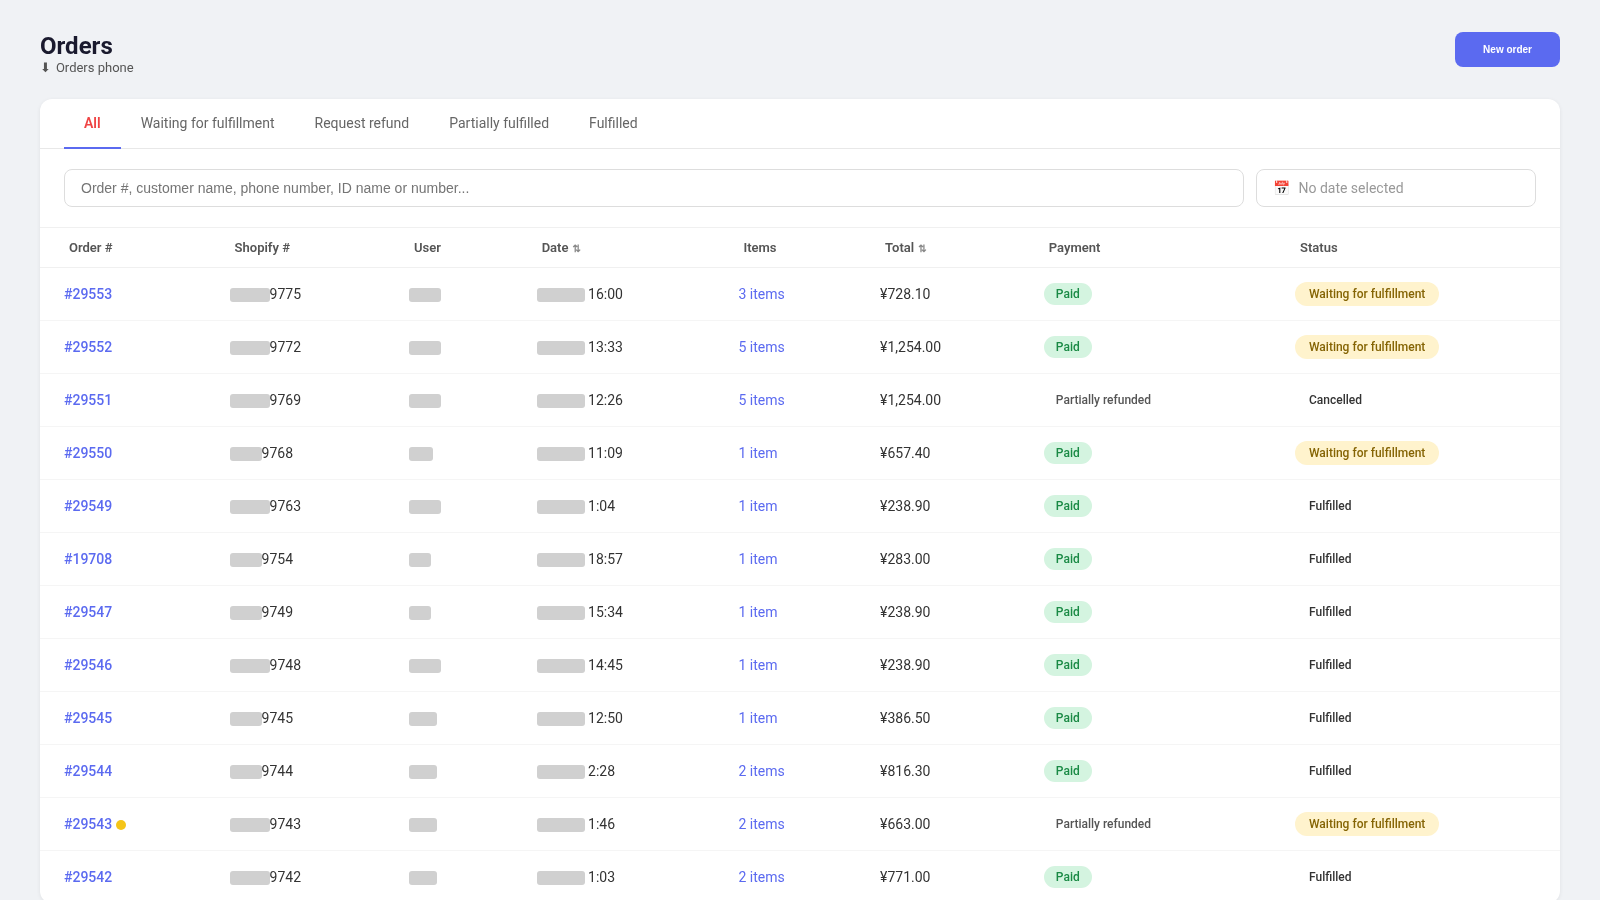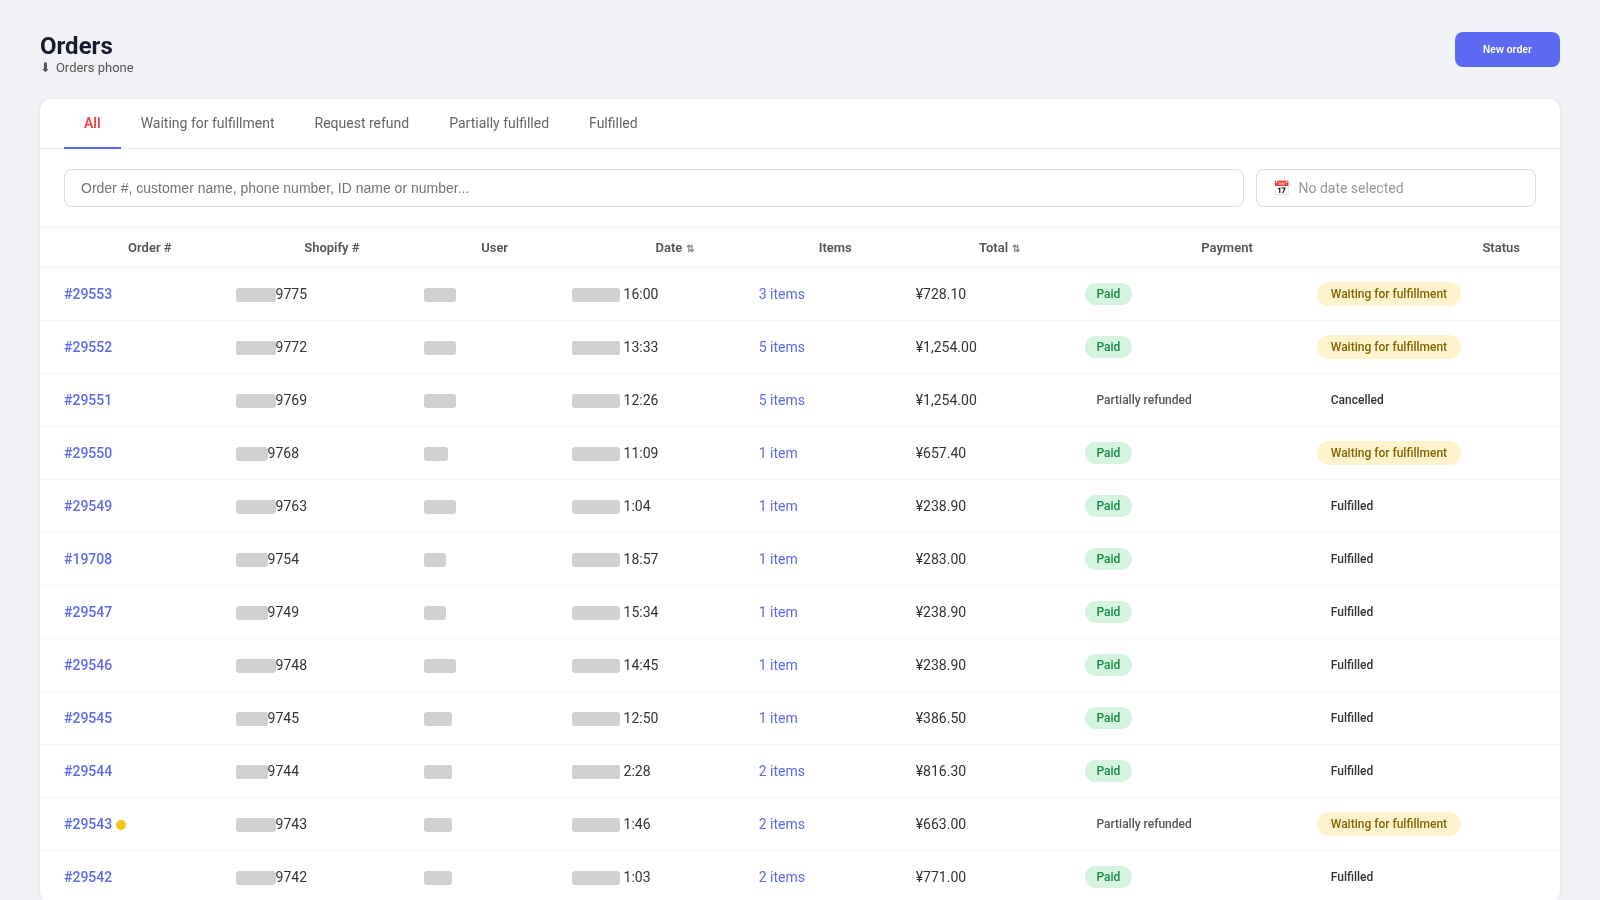--- a/index.html
+++ b/index.html
@@ -109,22 +109,22 @@
     }
 
     table {
       width: 100%;
       border-collapse: collapse;
     }
     thead tr {
       border-bottom: 1px solid #f0f0f0;
     }
     th {
-      padding: 12px 40px;
-      text-align: right;
+      padding: 12px 29px;
+      text-align: left;
       font-size: 13px;
       font-weight: 600;
       color: #555;
     }
     th.sortable {
       cursor: pointer;
     }
     .sort-icon {
       font-size: 10px;
       margin-left: 4px;

